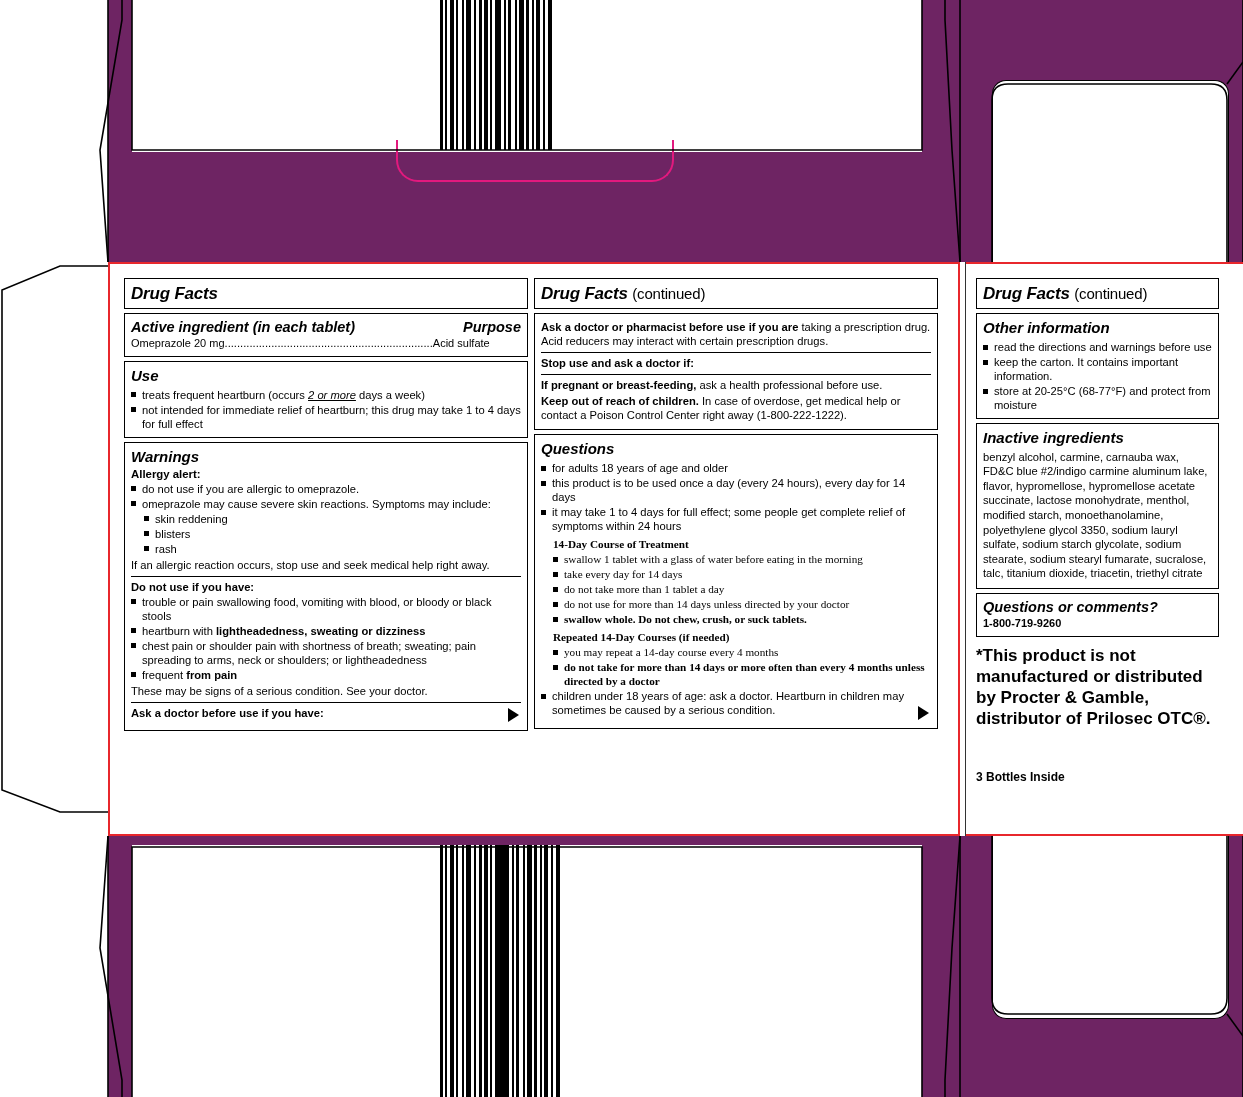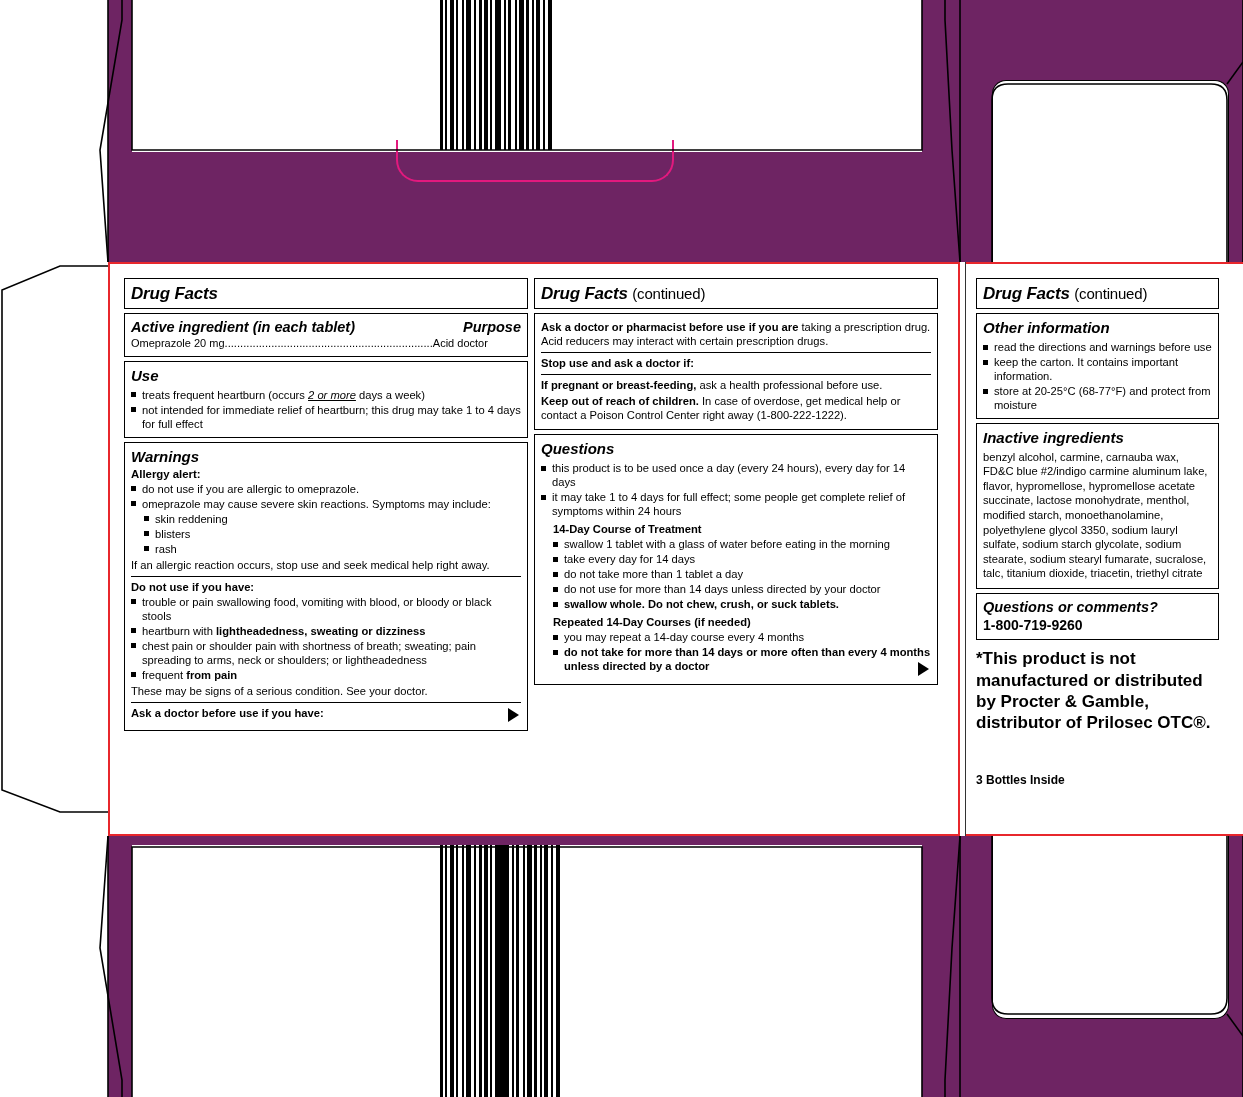--- a/index.html
+++ b/index.html
@@ -38,25 +38,25 @@
   h2.sec{font-size:15px;font-style:italic;font-weight:bold;margin:1px 0 2px 0;}
   .bold{font-weight:bold;}
   .u-bold{font-weight:normal;text-decoration:underline;font-style:italic;}
   ul{list-style:none;margin:0;padding:0;}
   li{position:relative;padding-left:11px;margin:1px 0;}
   li:before{content:"";position:absolute;left:0;top:4.5px;width:5px;height:5px;background:#000;}
   ul.sub{margin-left:13px;}
   p{margin:2px 0;}
   .tri{position:absolute;width:0;height:0;border-left:11px solid #000;border-top:7px solid transparent;border-bottom:7px solid transparent;}
   .subhead{font-weight:bold;margin:4px 0 1px 0;}
-  .indent{margin-left:12px;}
+  .indent{margin-left:12px;font-family:Liberation Serif, serif;}
   .footnote{font-size:17px;font-weight:bold;line-height:1.25;margin-top:8px;}
   .bottles{font-size:12px;font-weight:bold;margin-top:40px;}
   .qc{font-style:italic;font-weight:bold;font-size:14.5px;margin:0 0 1px 0;}
-  .qnum{font-weight:bold;font-size:14px;}
+  .qnum{font-weight:bold;font-size:11px;}
 </style>
 </head>
 <body>
 
 <div class="carton">
   <div class="purple-top"></div>
   <div class="purple-bottom"></div>
   <div class="purple-right-top"></div>
   <div class="purple-right-bottom"></div>
   <div class="white-top"></div>
@@ -179,21 +179,21 @@
   <div class="box" style="padding-bottom:2px;">
     <h1 class="dfh">Drug Facts</h1>
   </div>
 
   <div class="box">
     <div class="ai-row">
       <span>Active ingredient (in each tablet)</span>
       <span>Purpose</span>
     </div>
     <div style="font-size:11px;white-space:nowrap;overflow:hidden;">
-      <span>Omeprazole 20 mg</span><span class="dots">...................................................................</span><span>Acid doctor</span>
+      <span>Omeprazole 20 mg</span><span class="dots">...................................................................</span><span>Acid sulfate</span>
     </div>
   </div>
 
   <div class="box">
     <h2 class="sec">Use</h2>
     <ul>
       <li><span>treats frequent heartburn (occurs </span><span class="u-bold">2 or more</span><span> days a week)</span></li>
       <li>not intended for immediate relief of heartburn; this drug may take 1 to 4 days for full effect</li>
     </ul>
   </div>
@@ -241,36 +241,40 @@
     <div class="bold">Stop use and ask a doctor if:</div>
 
     <div class="hr-thin"></div>
     <p><span class="bold">If pregnant or breast-feeding,</span><span> ask a health professional before use.</span></p>
     <p><span class="bold">Keep out of reach of children.</span><span> In case of overdose, get medical help or contact a Poison Control Center right away (1-800-222-1222).</span></p>
   </div>
 
   <div class="box" style="position:relative;padding-bottom:10px;">
     <h2 class="sec">Questions</h2>
     <ul>
+      <li>for adults 18 years of age and older</li>
       <li>this product is to be used once a day (every 24 hours), every day for 14 days</li>
       <li>it may take 1 to 4 days for full effect; some people get complete relief of symptoms within 24 hours</li>
     </ul>
     <div class="subhead indent">14-Day Course of Treatment</div>
     <ul class="indent">
       <li>swallow 1 tablet with a glass of water before eating in the morning</li>
       <li>take every day for 14 days</li>
       <li>do not take more than 1 tablet a day</li>
       <li>do not use for more than 14 days unless directed by your doctor</li>
       <li class="bold">swallow whole. Do not chew, crush, or suck tablets.</li>
     </ul>
     <div class="subhead indent">Repeated 14-Day Courses (if needed)</div>
     <ul class="indent">
       <li>you may repeat a 14-day course every 4 months</li>
       <li class="bold">do not take for more than 14 days or more often than every 4 months unless directed by a doctor</li>
     </ul>
+    <ul>
+      <li>children under 18 years of age: ask a doctor. Heartburn in children may sometimes be caused by a serious condition.</li>
+    </ul>
     <div class="tri" style="right:8px;bottom:8px;"></div>
   </div>
 </div>
 
 <div class="col colC">
 
   <div class="box" style="padding-bottom:2px;">
     <h1 class="dfh"><span>Drug Facts</span> <span class="cont">(continued)</span></h1>
   </div>
 

